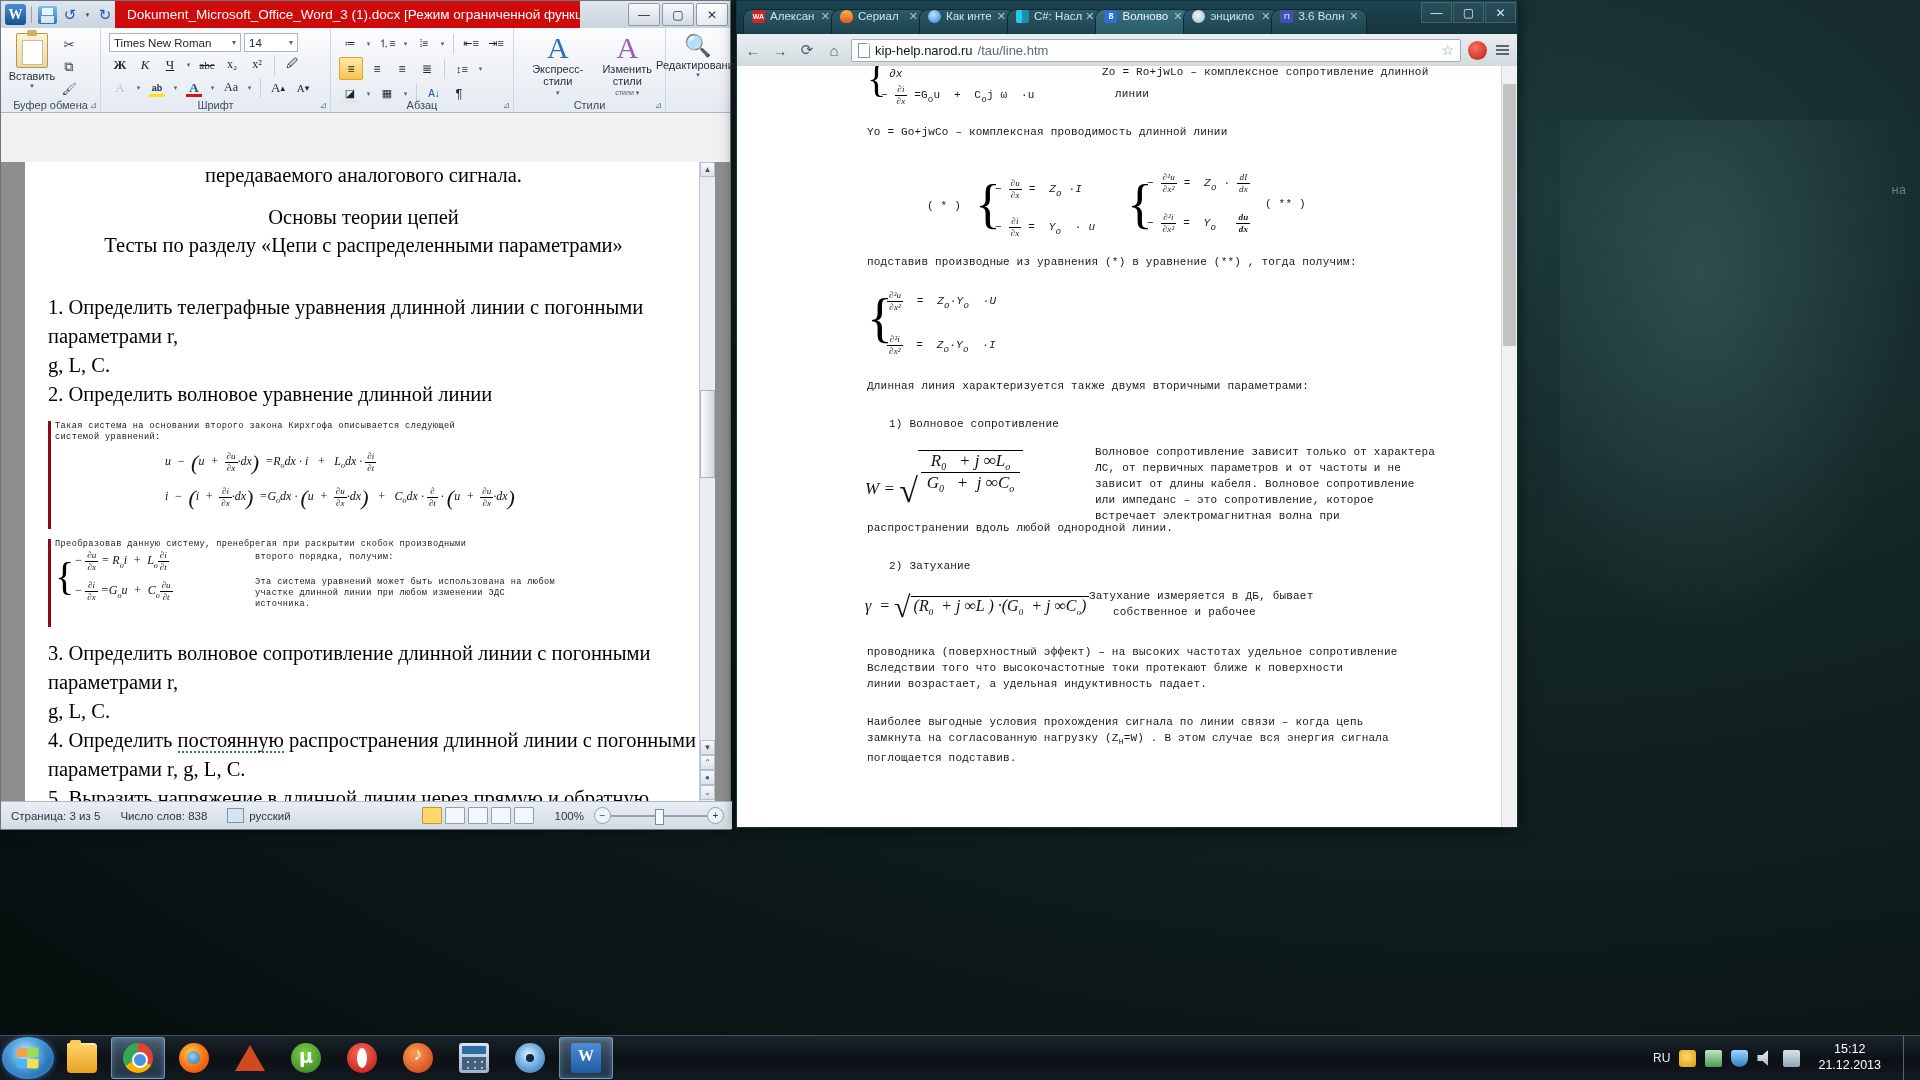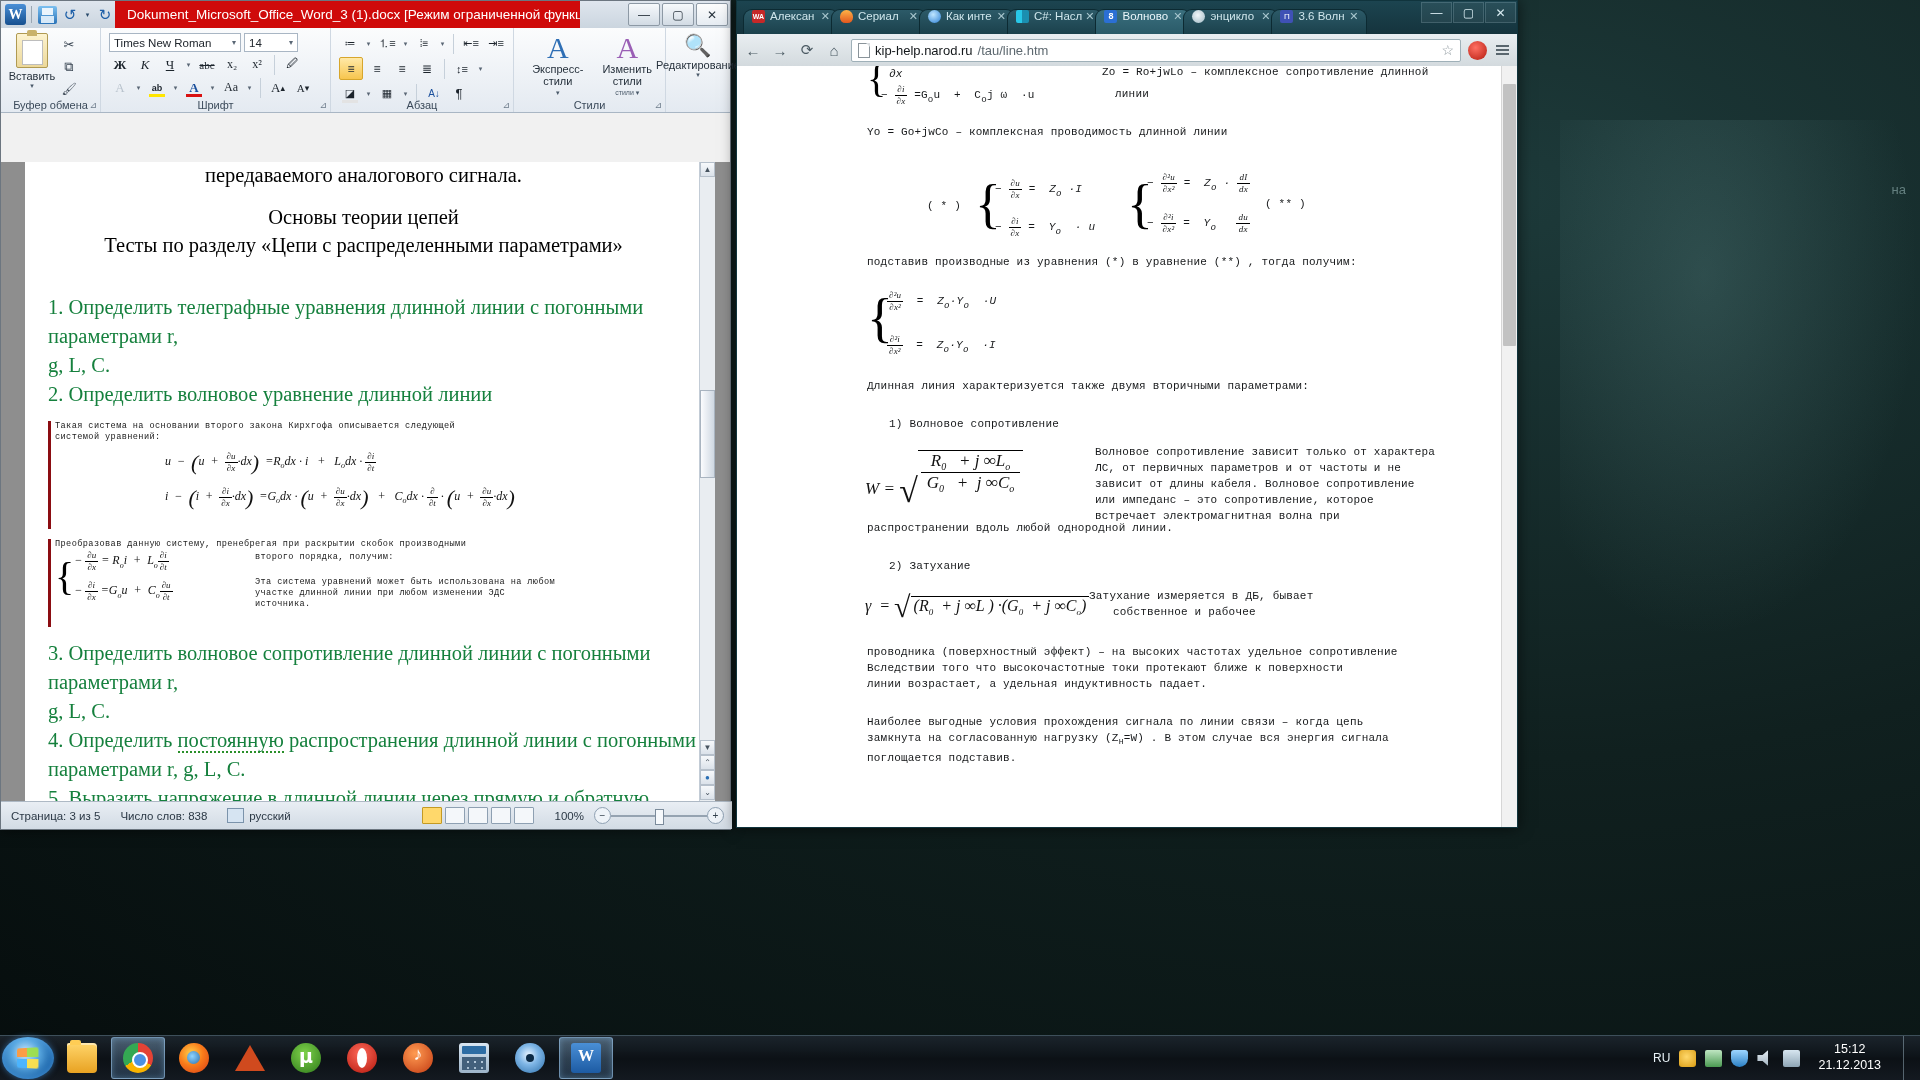--- a/index.html
+++ b/index.html
@@ -146,21 +146,21 @@
   .underbar{position:absolute;left:3px;right:3px;bottom:1px;height:3px;}
   .stylebtn{width:68px;display:flex;flex-direction:column;align-items:center;font-size:11px;color:#26313c;text-align:center;line-height:12px;}
   .styleicon{font-family:"Liberation Serif",serif;font-size:30px;line-height:30px;}
   .editbtn{width:66px;display:flex;flex-direction:column;align-items:center;font-size:11px;color:#26313c;text-align:center;}
   
   #docarea{position:absolute;left:0;top:161px;right:0;bottom:28px;background:#8e8e8e;overflow:hidden;}
   #page{position:absolute;left:24px;top:0;width:690px;bottom:0;background:#fff;}
   #doc{position:absolute;left:0;top:0;right:14px;bottom:0;overflow:hidden;padding:5px 0 0 1px;}
   .dline{font-family:"Liberation Serif",serif;font-size:20.5px;color:#000;line-height:28px;white-space:nowrap;}
   .center{text-align:center;}
-  .qitem{font-family:"Liberation Serif",serif;font-size:20.5px;line-height:29px;color:#15803d;padding-left:22px;}
+  .qitem{font-family:"Liberation Serif",serif;font-size:20.5px;line-height:29px;color:#000000;padding-left:22px;}
   .dotted{border-bottom:2px dotted #2a8f2a;}
   #docscroll{position:absolute;right:0;top:0;width:15px;bottom:0;background:#e9edf1;border-left:1px solid #c3ccd6;}
   .sbbtn{width:15px;height:15px;background:linear-gradient(180deg,#f7f9fb,#dbe2ea);border:1px solid #b6c0cb;
     box-sizing:border-box;font-size:8px;display:flex;align-items:center;justify-content:center;color:#47535f;}
   #sbthumb{position:absolute;left:0;top:228px;width:15px;height:88px;
      background:linear-gradient(90deg,#fbfcfe,#cfd8e2);border:1px solid #a9b4c0;box-sizing:border-box;}
   
   .scan{font-family:"Liberation Mono",monospace;font-size:8.6px;color:#1a1a1a;line-height:11px;letter-spacing:.4px;}
   .scanbar{position:absolute;left:0;top:0;bottom:0;width:3px;background:#8b0d12;}
   .frac{display:inline-block;text-align:center;vertical-align:middle;font-family:"Liberation Serif",serif;font-style:italic;}
@@ -581,21 +581,21 @@
           <span class="frac" style="font-size:10px;"><span class="n">∂u</span><span class="d">∂x</span></span> = &nbsp;Z<sub>o</sub> ·I</div>
         <div class="web" style="position:absolute;left:258px;top:58px;font-style:italic;">−
           <span class="frac" style="font-size:10px;"><span class="n">∂i</span><span class="d">∂x</span></span> = &nbsp;Y<sub>o</sub> &nbsp;· u</div>
 
         <span class="brace" style="position:absolute;left:390px;top:22px;font-size:54px;line-height:48px;">{</span>
         <div class="web" style="position:absolute;left:410px;top:14px;font-style:italic;">−
           <span class="frac" style="font-size:10px;"><span class="n">∂²u</span><span class="d">∂x²</span></span> = &nbsp;Z<sub>o</sub> ·
           <span class="frac" style="font-size:10px;"><span class="n">dI</span><span class="d">dx</span></span></div>
         <div class="web" style="position:absolute;left:410px;top:54px;font-style:italic;">−
           <span class="frac" style="font-size:10px;"><span class="n">∂²i</span><span class="d">∂x²</span></span> = &nbsp;Y<sub>o</sub> &nbsp;
-          <span class="frac" style="font-size:10px;"><span class="n">du</span><span class="d">dx</span></span></div>
+          <span class="frac" style="font-size:10px;font-weight:bold;"><span class="n">du</span><span class="d">dx</span></span></div>
         <div class="web" style="position:absolute;left:528px;top:38px;">( ** )</div>
       </div>
 
       <div class="web" style="margin:0 0 0 130px;">подставив производные из  уравнения (*) в уравнение (**) , тогда получим:</div>
 
       <div style="position:relative;height:86px;margin-top:16px;">
         <span class="brace" style="position:absolute;left:130px;top:8px;font-size:54px;line-height:48px;">{</span>
         <div class="web" style="position:absolute;left:150px;top:4px;font-style:italic;">
           <span class="frac" style="font-size:10px;"><span class="n">∂²u</span><span class="d">∂x²</span></span> &nbsp;= &nbsp;Z<sub>o</sub>·Y<sub>o</sub> &nbsp;·U</div>
         <div class="web" style="position:absolute;left:150px;top:48px;font-style:italic;">

